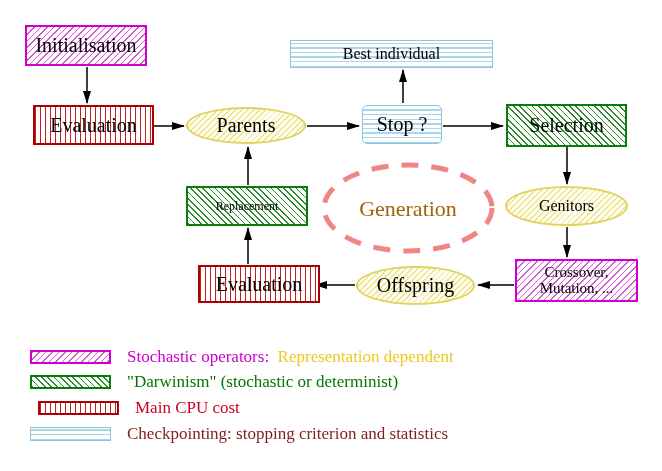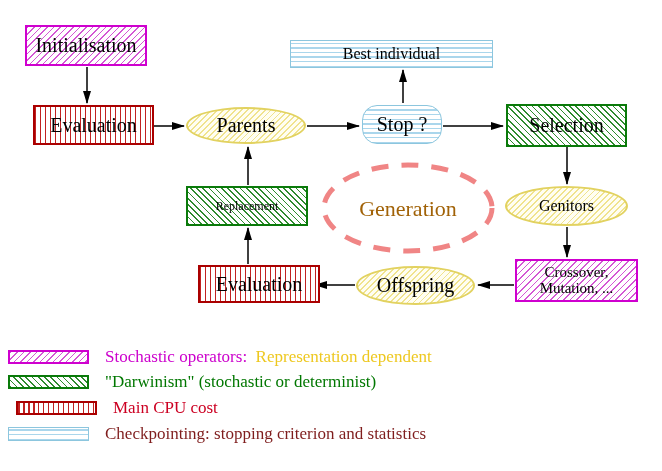--- a/index.html
+++ b/index.html
@@ -41,21 +41,21 @@
   }
   .stripes-cyan {
     border: 2px solid #8cc6de;
     background: repeating-linear-gradient(0deg, #aad6ec 0 1.4px, #ffffff 1.4px 4.6px);
   }
   .hatch-yellow {
     border: 2px solid #e2d260;
     background: repeating-linear-gradient(135deg, #f0e38e 0 1.3px, #fffef2 1.3px 4.2px);
     border-radius: 50%;
   }
-  .rounded { border-radius: 15px; }
+  .rounded { border-radius: 5px; }
 
   .fs20 { font-size: 20px; }
   .fs19 { font-size: 16px; }
   .fs16 { font-size: 12px; text-align: right; }
   .fs15 { font-size: 15px; }
 
   #generation-label {
     position: absolute;
     left: 323px;
     top: 165px;
@@ -75,21 +75,21 @@
     top: 0;
     width: 662px;
     height: 471px;
     pointer-events: none;
   }
   #arrows line { stroke: #000000; stroke-width: 1.5; }
 
   
   .legend-row {
     position: absolute;
-    left: 8px;
+    left: 30px;
     display: flex;
     align-items: center;
   }
   .legend-swatch {
     width: 81px;
     height: 14px;
     box-sizing: border-box;
     flex: 0 0 auto;
   }
   .legend-text {

